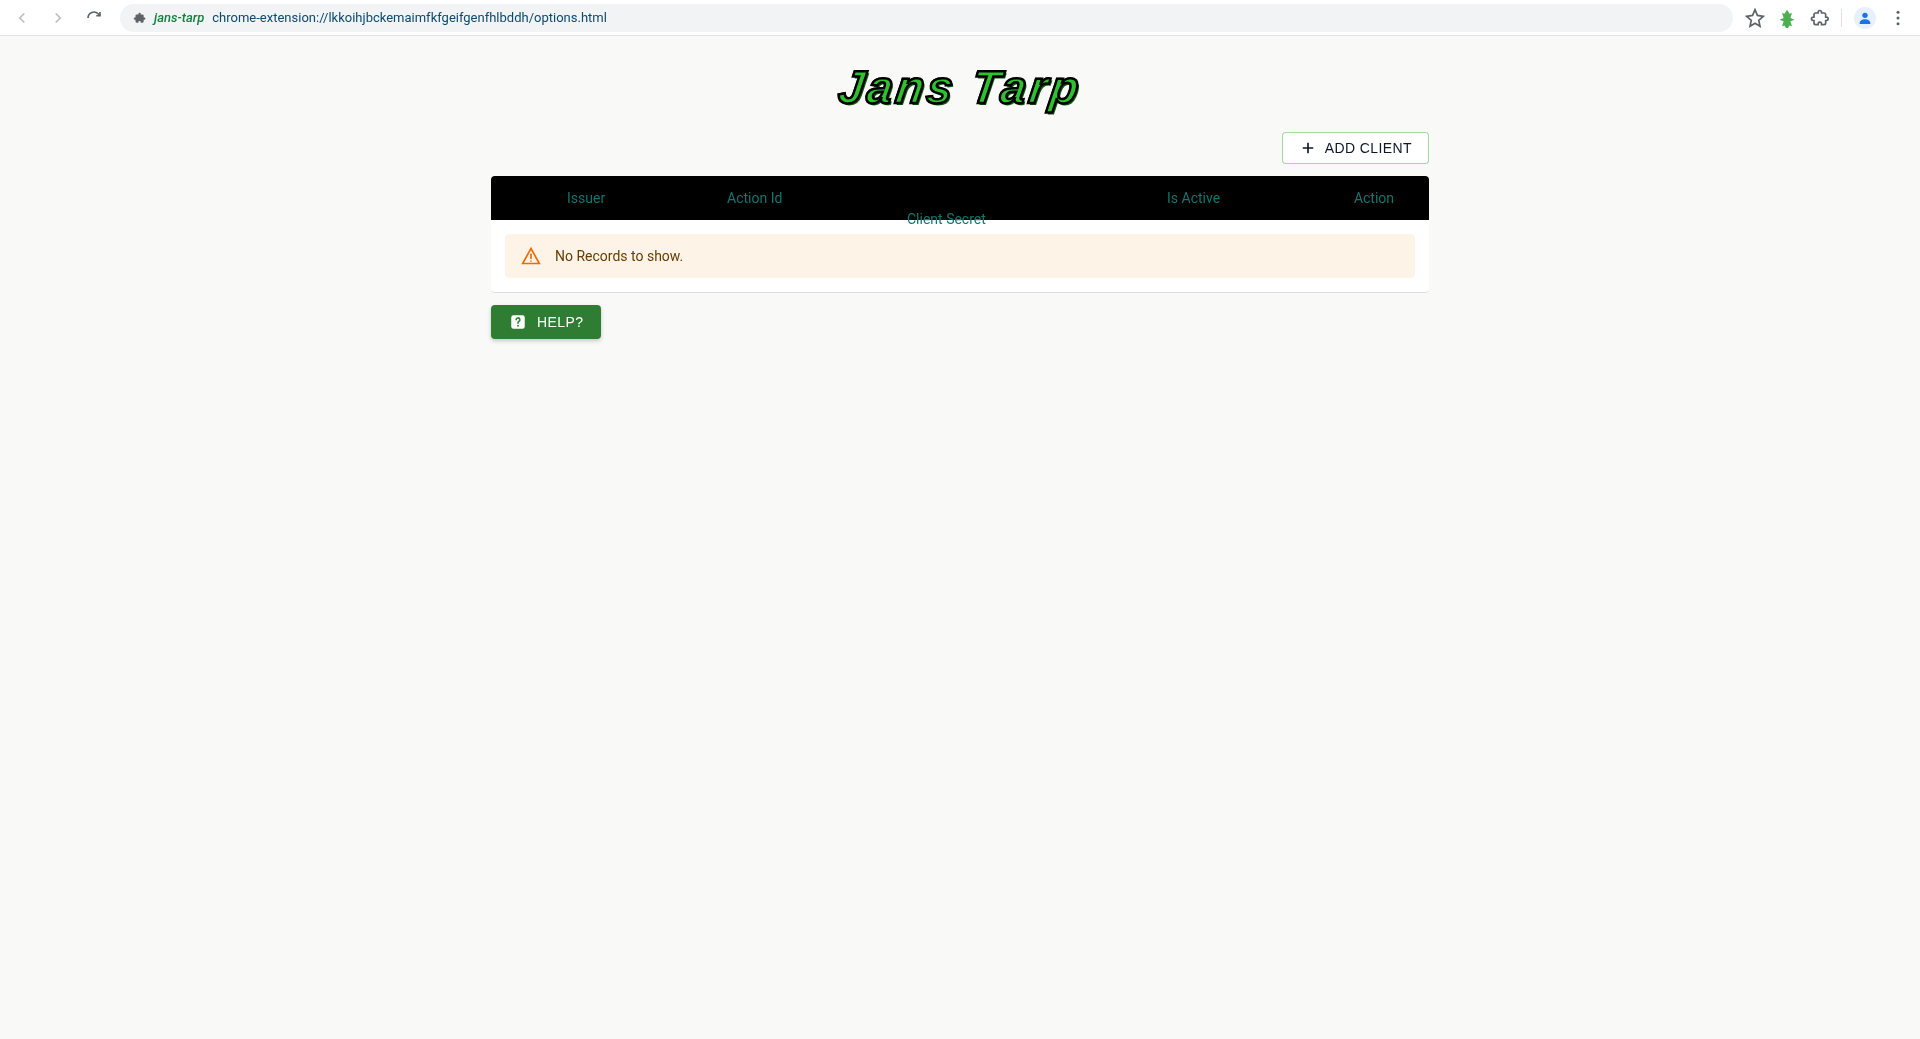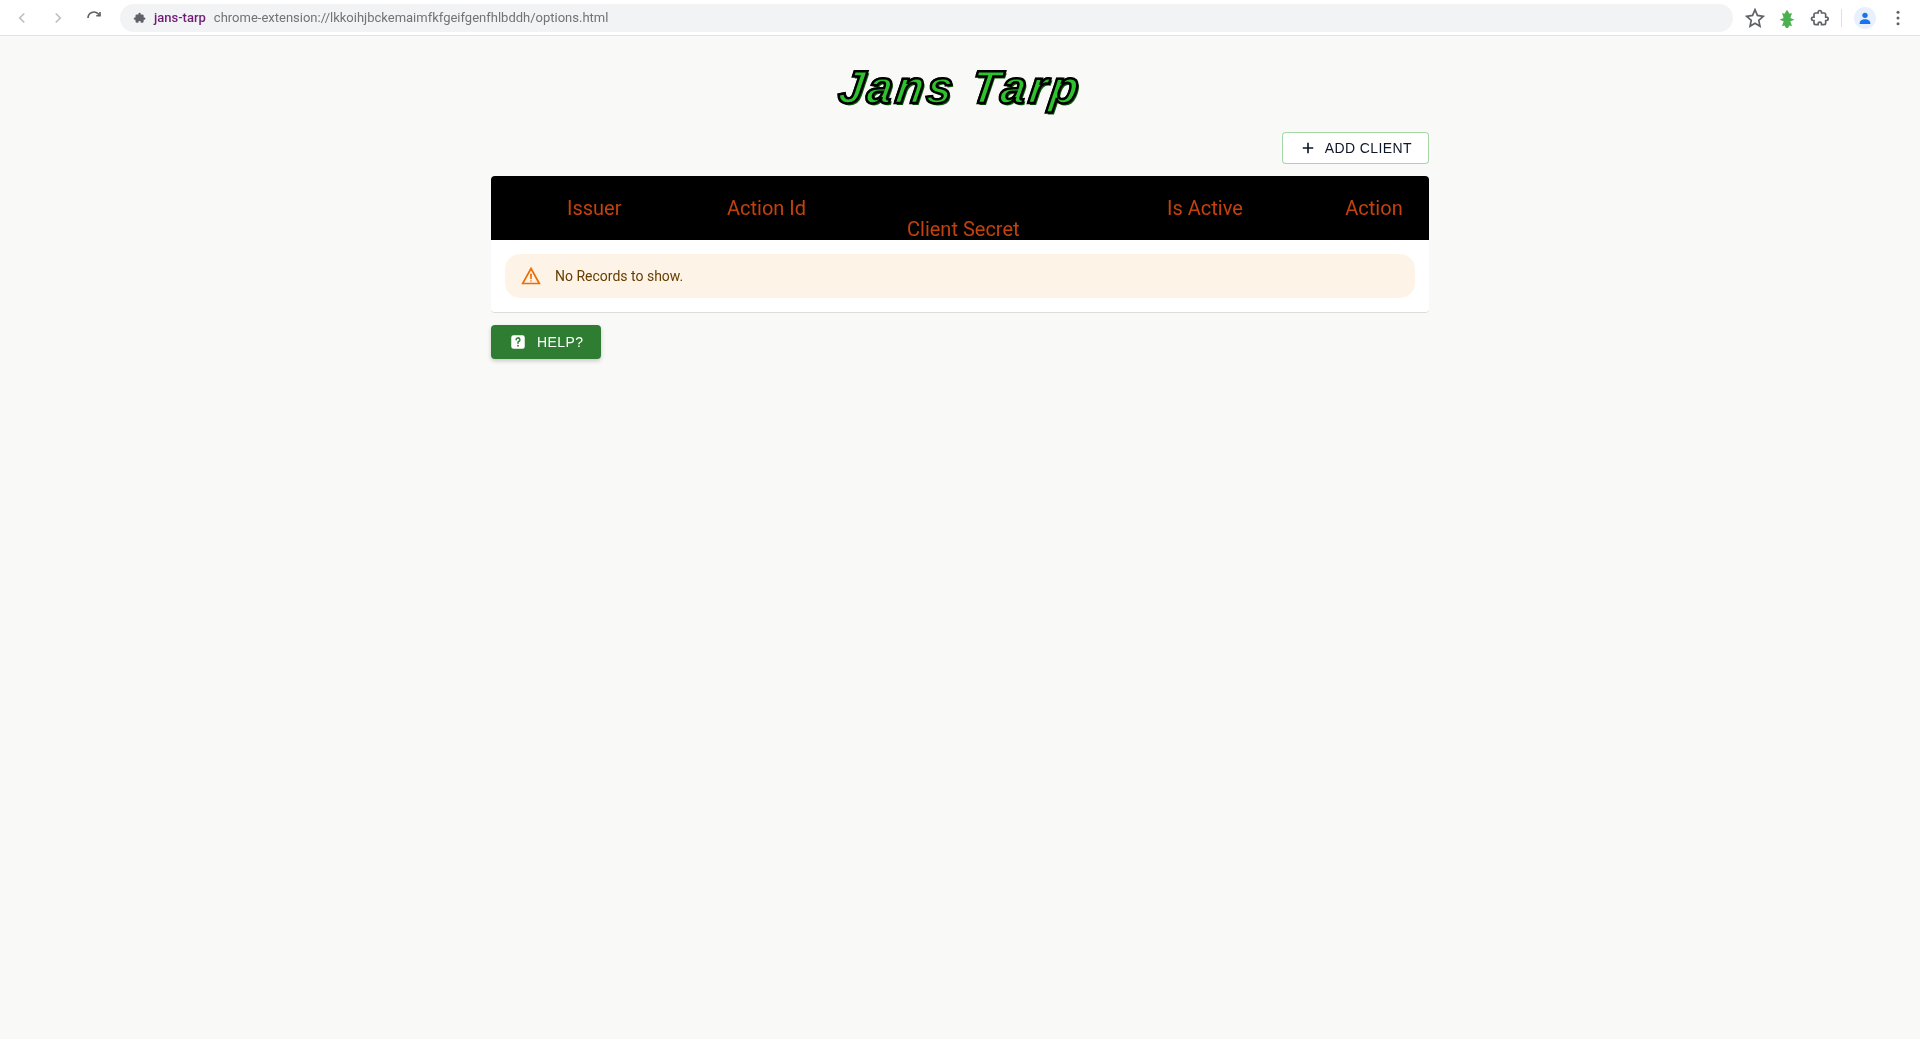--- a/index.html
+++ b/index.html
@@ -5,22 +5,22 @@
   * { box-sizing: border-box; margin: 0; padding: 0; }
   body { font-family: -apple-system, BlinkMacSystemFont, "Segoe UI", Roboto, Arial, sans-serif; background: #f9f9f7; width: 1920px; height: 1039px; overflow: hidden; }
 
   
   .browser-bar { height: 36px; background: #fff; border-bottom: 1px solid #e3e3e3; display: flex; align-items: center; padding: 0 8px; gap: 8px; }
   .nav-btn { width: 28px; height: 28px; display: flex; align-items: center; justify-content: center; border-radius: 50%; color: #5f6368; cursor: pointer; }
   .nav-btn.disabled { color: #bfbfbf; cursor: default; }
   .nav-btn svg { width: 18px; height: 18px; }
   .addr-wrap { flex: 1; height: 28px; background: #f1f3f4; border-radius: 14px; display: flex; align-items: center; padding: 0 12px; gap: 8px; font-size: 13px; color: #202124; margin: 0 4px; }
   .addr-wrap .ext-icon { width: 14px; height: 14px; color: #5f6368; flex-shrink: 0; }
-  .addr-wrap .title { font-weight: 500; color: #701a75; }
-  .addr-wrap .url { color: #737373; }
+  .addr-wrap .title { font-weight: 500; color: #15803d; font-style: italic; }
+  .addr-wrap .url { color: #0c4a6e; }
   .toolbar-right { display: flex; align-items: center; gap: 12px; padding-right: 4px; }
   .tb-icon { width: 20px; height: 20px; color: #5f6368; display:flex; align-items:center; justify-content:center; }
   .tb-icon.green { color: #4caf50; }
   .tb-icon.profile { width:22px; height:22px; border-radius:50%; background:#e8f0fe; display:flex; align-items:center; justify-content:center; }
   .tb-icon.profile svg { width:16px; height:16px; color:#1a73e8; }
   .divider { width:1px; height:18px; background:#e0e0e0; }
 
   
   .page { padding-top: 24px; }
   .logo-wrap { display:flex; justify-content:center; margin-bottom: 18px; }
@@ -43,30 +43,30 @@
     display:flex; align-items:center; gap:8px;
     border: 1px solid rgba(76,175,80,0.5);
     background: #fff; color: #0f172a;
     font-size: 14px; font-weight: 500; letter-spacing: .4px;
     padding: 6px 16px; border-radius: 4px; cursor:pointer;
     text-transform: uppercase;
   }
   .add-client-btn svg { width:18px; height:18px; }
 
   .table-wrap { background:#fff; border-radius:4px; border-bottom:1px solid #ddd; overflow:hidden; }
-  .thead { background:#000; color:#c2410c; display:flex; align-items:center; height:64px; font-size:20px; }
+  .thead { background:#000; color:#0f766e; display:flex; align-items:center; height:44px; font-size:14px; }
   .th { padding: 0 16px; }
   .th.expand { width: 60px; }
   .th.issuer { width: 160px; }
   .th.clientid { width: 180px; }
   .th.secret { width: 260px; margin-top: 41px; }
   .th.active { width: 170px; }
   .th.action { flex:1; text-align:center; padding-right: 18px; }
 
-  .empty-row { margin: 14px; background: #fdf4e7; border-radius:15px; padding: 12px 16px; display:flex; align-items:center; gap:14px; font-size:14px; color:#663c00; }
+  .empty-row { margin: 14px; background: #fdf4e7; border-radius:4px; padding: 12px 16px; display:flex; align-items:center; gap:14px; font-size:14px; color:#663c00; }
   .empty-row svg { width:20px; height:20px; color:#ed6c02; flex-shrink:0; }
 
   .help-row { margin-top: 12px; }
   .help-btn {
     display:flex; align-items:center; gap:10px;
     background:#2e7d32; color:#fff; border:none;
     font-size:14px; font-weight:500; letter-spacing:.4px;
     padding: 8px 18px; border-radius:4px; cursor:pointer;
     box-shadow: 0 2px 4px rgba(0,0,0,.2);
     text-transform: uppercase;

